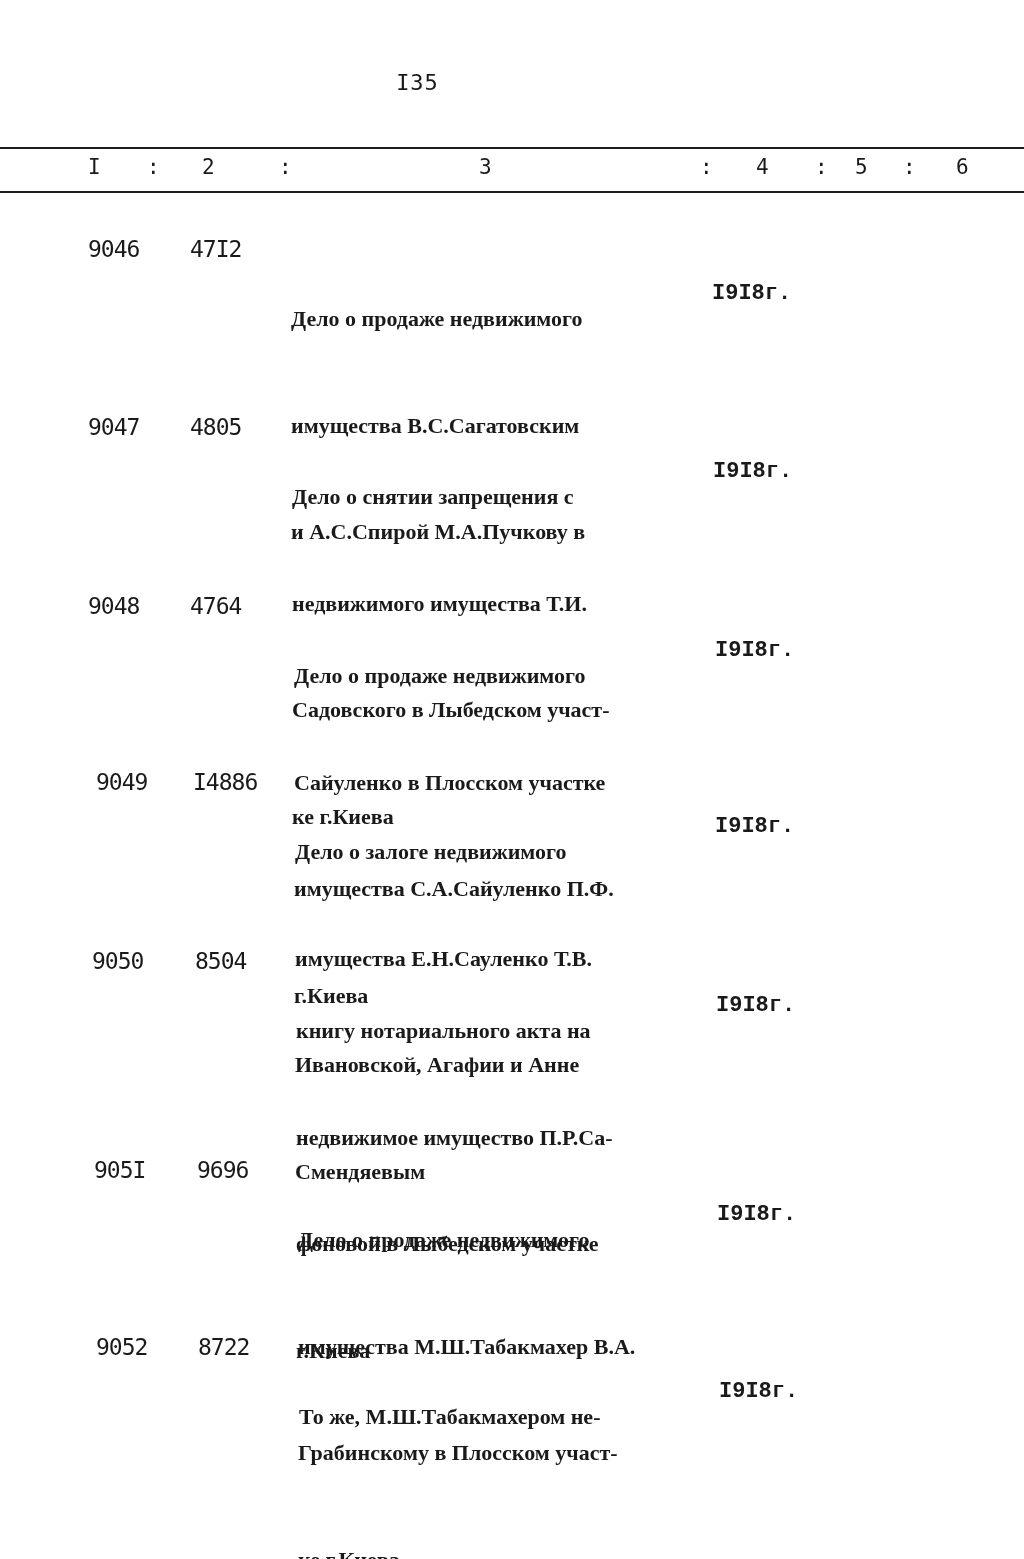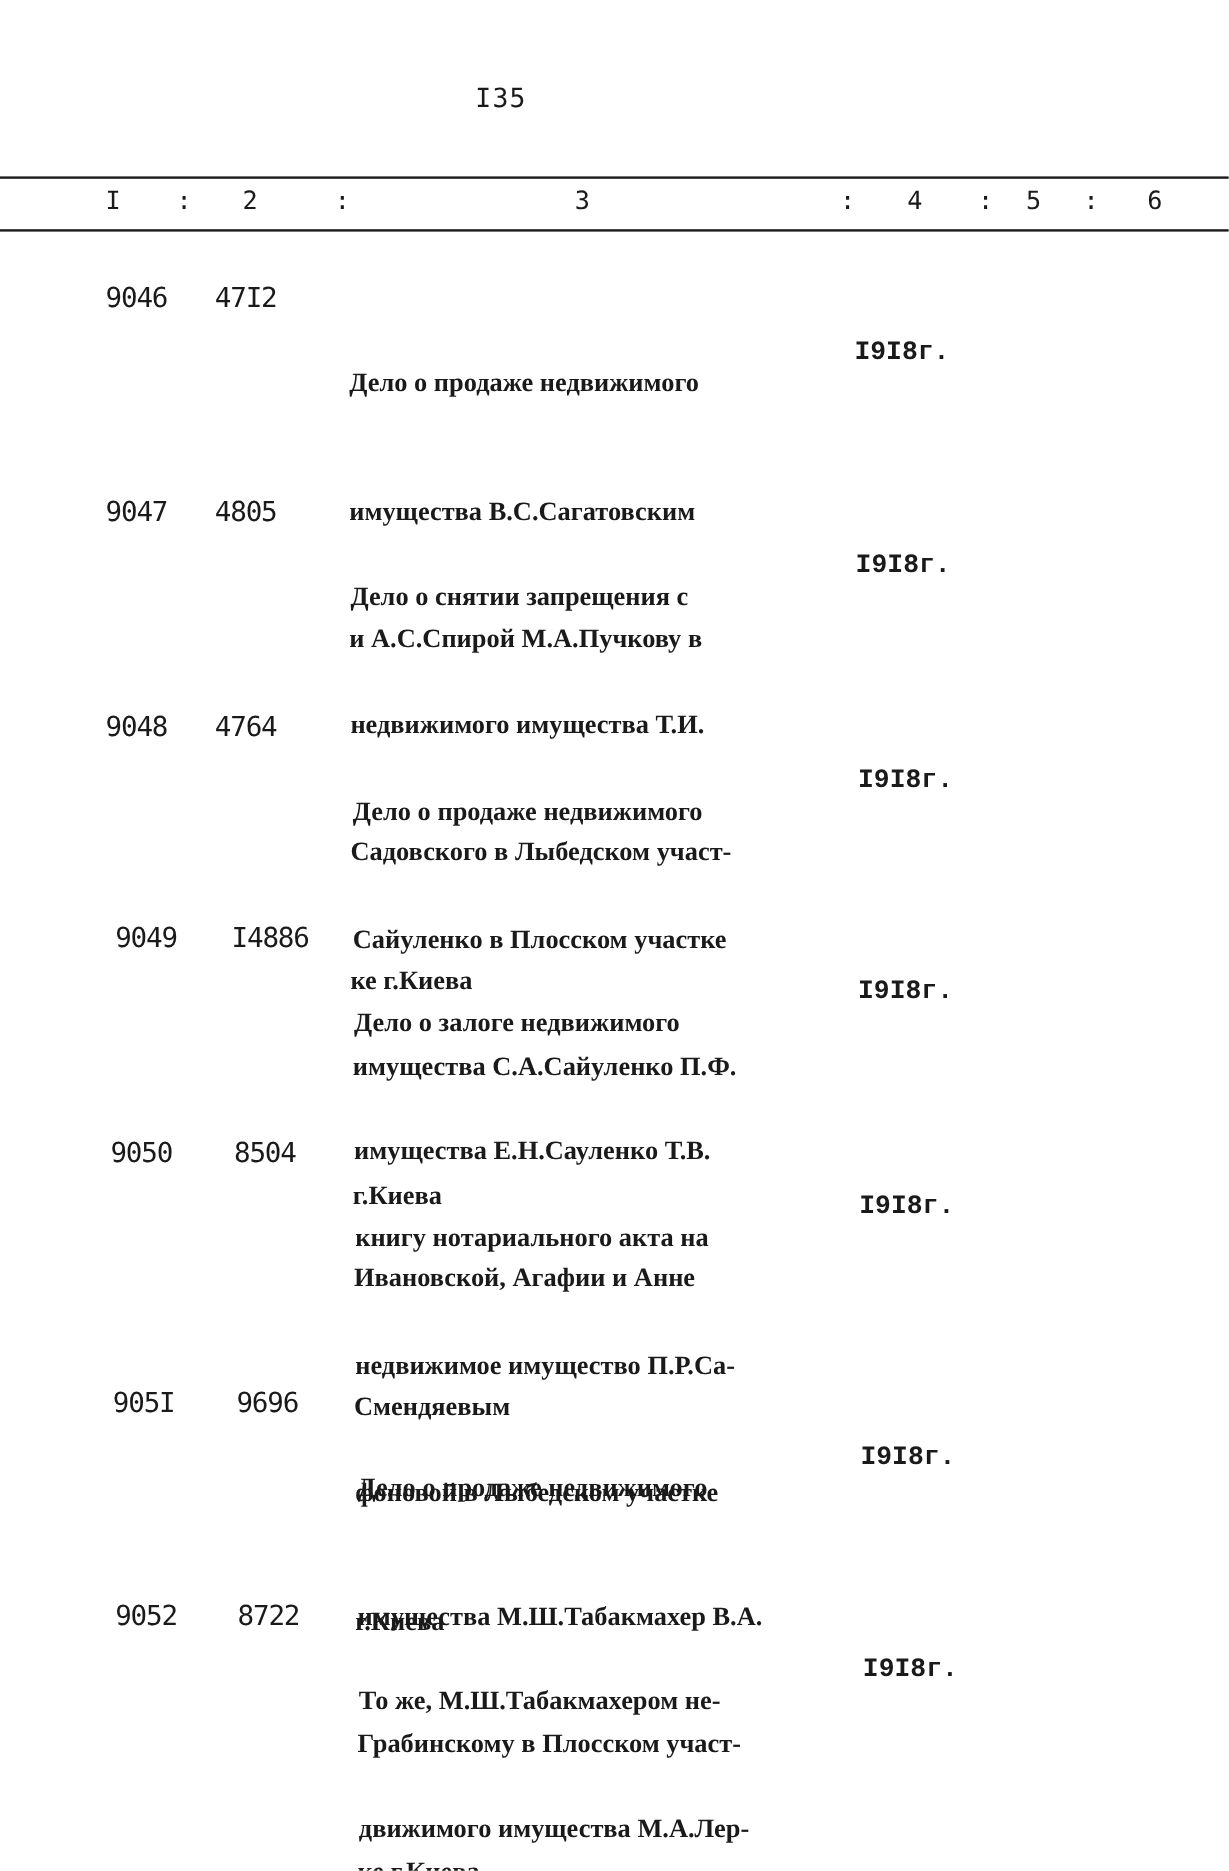--- a/index.html
+++ b/index.html
@@ -51,21 +51,21 @@
     .entry .num1,
     .entry .num2,
     .entry .year {
       position: absolute;
       top: 0;
       font-family: "DejaVu Sans Mono", "Liberation Mono", monospace;
       font-size: 23px;
       letter-spacing: -1px;
     }
     .entry .num1 { left: 88px; }
-    .entry .num2 { left: 179px; }
+    .entry .num2 { left: 190px; }
     .entry .desc {
       position: absolute;
       top: 0;
       font-family: "Liberation Mono", "DejaVu Sans Mono", monospace;
       font-size: 22px;
       line-height: 35.5px;
       font-weight: bold;
       white-space: pre;
       margin-top: -6px;
     }
@@ -172,17 +172,16 @@
     <span class="line">ке г.Киева</span>
   </span>
   <span class="year" style="left:717px">I9I8г.</span>
 </div>
 
 <div class="entry" style="top:1334px">
   <span class="num1" style="left:96px">9052</span>
   <span class="num2" style="left:198px">8722</span>
   <span class="desc" style="left:299px">
     <span class="line">То же, М.Ш.Табакмахером не-</span>
-    <span class="line">движимого имущества М.А.Лер-</span>
     
   </span>
   <span class="year" style="left:719px">I9I8г.</span>
 </div>
 
 </body></html>

